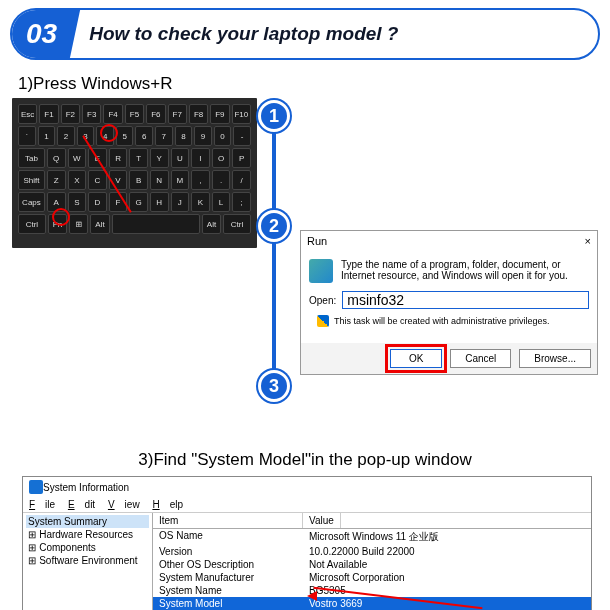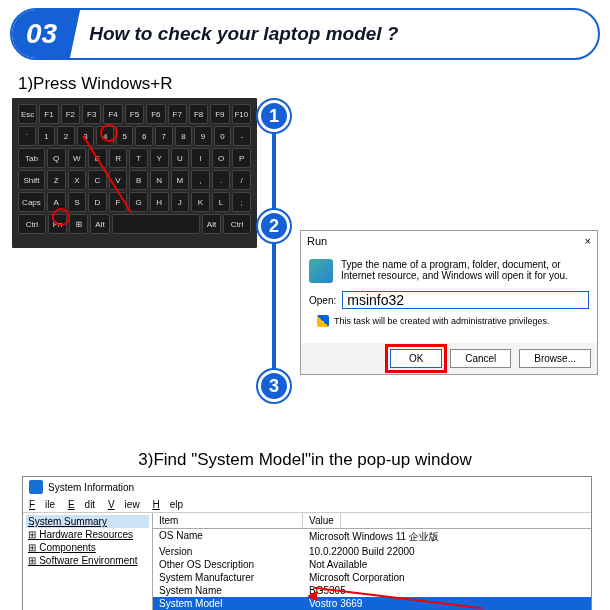--- a/index.html
+++ b/index.html
@@ -41,27 +41,27 @@
 .run-open { display: flex; align-items: center; gap: 6px; margin-bottom: 6px; }
 .run-input { flex: 1; border: 1px solid #1560d4; padding: 2px 4px; font-size: 14px; height: 18px; }
 .run-priv { display: flex; align-items: center; gap: 5px; margin: 4px 0 8px 8px; font-size: 9px; }
 .shield { width: 12px; height: 12px; background: linear-gradient(45deg,#fb0 50%,#06c 50%); border-radius: 2px; }
 .run-btns { display: flex; justify-content: flex-end; gap: 8px; padding: 6px; background: #f3f3f3; }
 .run-btn { border: 1px solid #888; background: #fff; padding: 3px 14px; font-size: 10px; min-width: 52px; }
 .run-btn.ok { outline: 3px solid #e00; outline-offset: 2px; border-color: #1560d4; }
 
 
 .sysinfo { margin: 6px 18px 0 22px; border: 1px solid #888; background: #fff; font-size: 10px; }
-.si-title { display: flex; align-items: center; gap: 5px; padding: 3px 6px; }
+.si-title { display: flex; align-items: center; padding: 3px 6px; }
 .si-icon { width: 14px; height: 14px; background: #1570d4; border-radius: 2px; }
 .si-menu { padding: 2px 6px; border-bottom: 1px solid #ccc; }
 .si-menu span { margin-right: 10px; }
 .si-body { display: flex; height: 115px; }
 .si-tree { width: 130px; border-right: 1px solid #aaa; padding: 2px 3px; }
-.si-tree-item { padding: 1px 2px; white-space: nowrap; text-decoration: underline; }
+.si-tree-item { padding: 1px 2px; white-space: nowrap; }
 .si-tree-item.sel { background: #cde3f8; }
 .si-table { flex: 1; overflow: hidden; position: relative; }
 .si-thead { display: flex; background: #fff; border-bottom: 1px solid #aaa; }
 .si-th { padding: 2px 6px; border-right: 1px solid #ccc; }
 .si-th.c1 { width: 150px; }
 .si-row { display: flex; }
 .si-cell { padding: 1px 6px; white-space: nowrap; overflow: hidden; }
 .si-cell.c1 { width: 150px; }
 .si-row.hl { background: #1066d8; color: #fff; }
 .si-arrow { position: absolute; top: 60px; left: 150px; width: 200px; height: 20px; }

